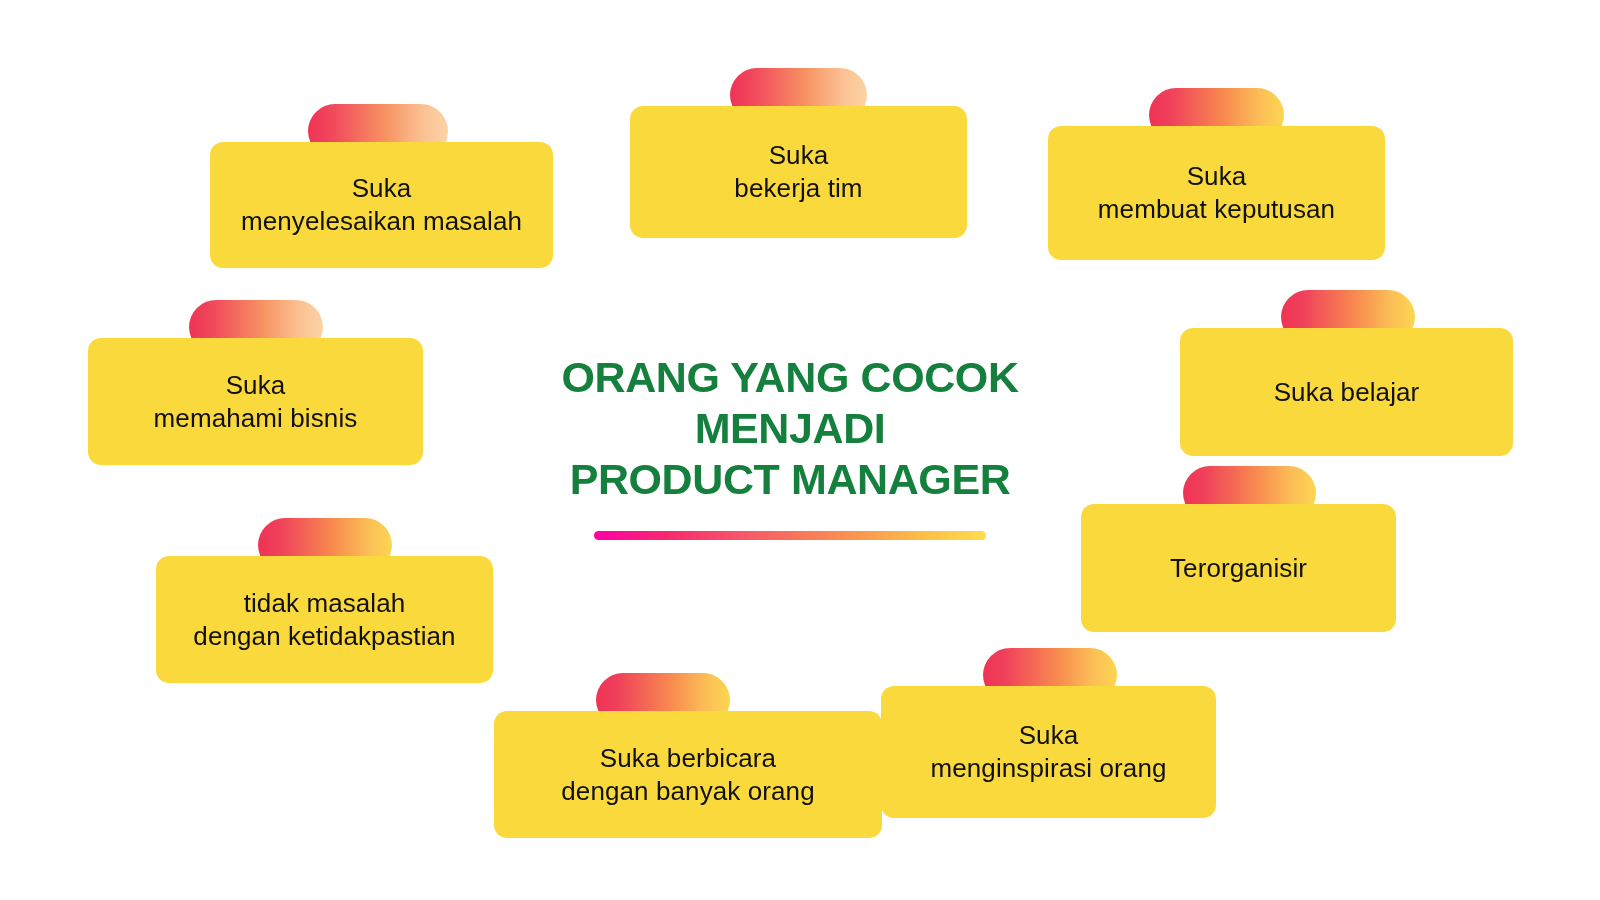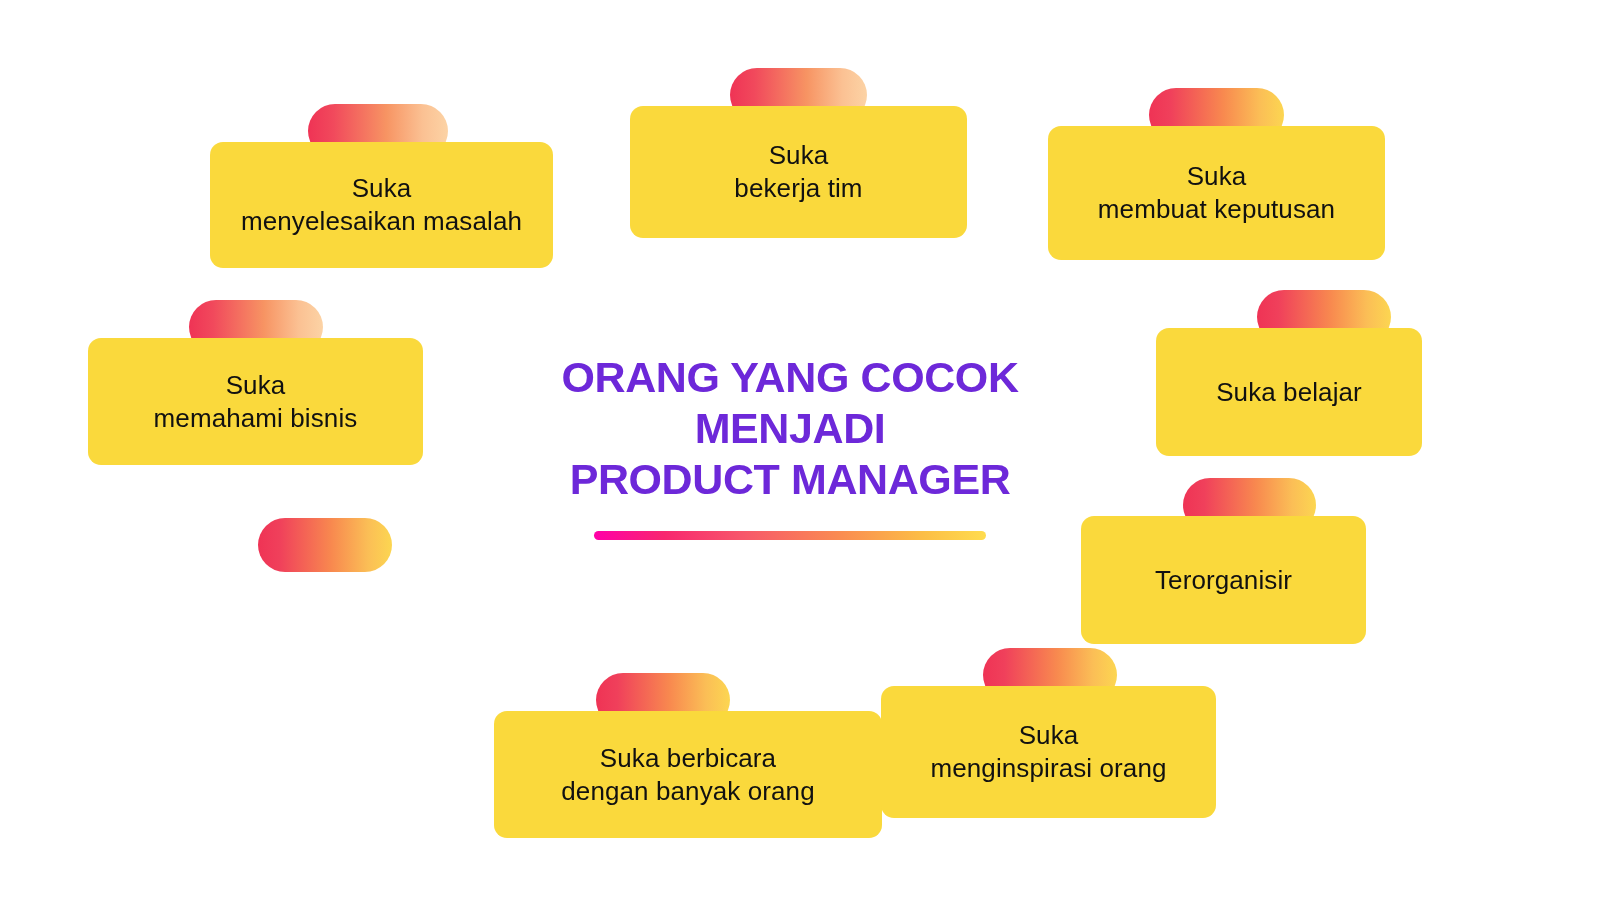--- a/index.html
+++ b/index.html
@@ -23,21 +23,21 @@
   
   .center-block {
     position: absolute;
     left: 500px;
     top: 352px;
     width: 580px;
     text-align: center;
   }
   .title {
     margin: 0;
-    color: #6d28d9;
+    color: #15803d;
     font-family: "Liberation Sans", "DejaVu Sans", sans-serif;
     font-weight: bold;
     font-size: 43px;
     line-height: 51px;
     letter-spacing: -0.4px;
     white-space: pre-line;
   }
   .divider-wrap {
     margin-top: 26px;
     display: flex;
@@ -124,30 +124,34 @@
 membuat keputusan</div>
         </div>
       </div>
       <div class="card" style="left: 88px; top: 300px; width: 335px; height: 165px;">
         <div class="card-tab peach" style="left: 101px; width: 134px;"></div>
         <div class="card-body">
           <div class="card-label">Suka
 memahami bisnis</div>
         </div>
       </div>
-      <div class="card" style="left: 1156px; top: 290px; width: 266px; height: 166px;">
+      <div class="card" style="left: 1180px; top: 290px; width: 333px; height: 166px;">
         <div class="card-tab" style="left: 101px; width: 134px;"></div>
         <div class="card-body">
           <div class="card-label">Suka belajar</div>
         </div>
       </div>
       <div class="card" style="left: 156px; top: 518px; width: 337px; height: 165px;">
         <div class="card-tab" style="left: 102px; width: 134px;"></div>
+        <div class="card-body">
+          <div class="card-label">tidak masalah
+dengan ketidakpastian</div>
+        </div>
       </div>
-      <div class="card" style="left: 1081px; top: 478px; width: 285px; height: 166px;">
+      <div class="card" style="left: 1081px; top: 466px; width: 315px; height: 166px;">
         <div class="card-tab" style="left: 102px; width: 133px;"></div>
         <div class="card-body">
           <div class="card-label">Terorganisir</div>
         </div>
       </div>
       <div class="card" style="left: 494px; top: 673px; width: 388px; height: 165px;">
         <div class="card-tab" style="left: 102px; width: 134px;"></div>
         <div class="card-body">
           <div class="card-label">Suka berbicara
 dengan banyak orang</div>

